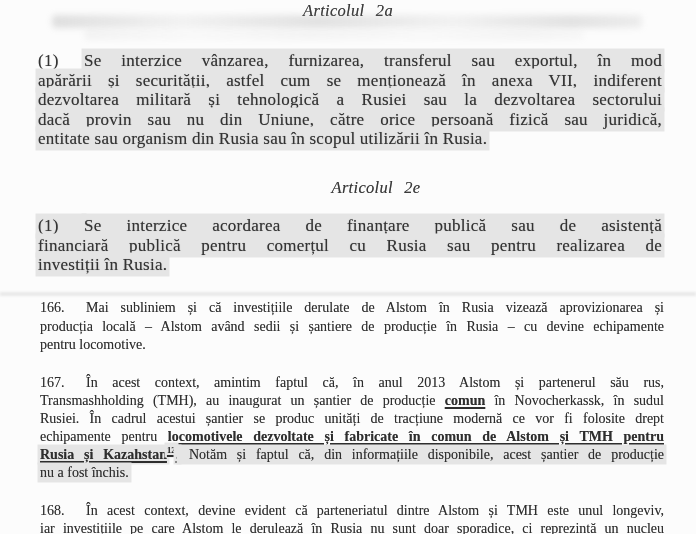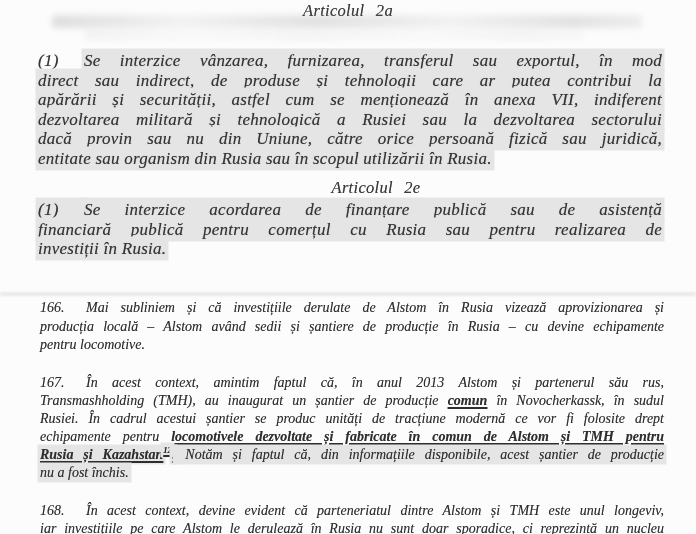--- a/index.html
+++ b/index.html
@@ -48,33 +48,32 @@
     background: #e9e9e9;
     filter: blur(1.2px);
   }
 
   
   .para { position: absolute; }
   .line {
     text-align: justify;
     text-align-last: justify;
     white-space: normal;
-    font-style: italic;
   }
   .line.last { text-align-last: left; }
 
   .quote-para {
     left: 38px; width: 624px;
     font-size: 17px; line-height: 19.6px;
     letter-spacing: 0.25px;
     color: #343434;
     text-shadow: 0 0 0.7px rgba(52,52,52,0.5);
   }
   #para-2a { top: 51px; }
-  #para-2e { top: 200px; }
+  #para-2e { top: 216px; }
 
   .body-para {
     left: 40px; width: 624px;
     font-size: 14px; line-height: 18px;
     color: #2e2e2e;
     text-shadow: 0 0 0.5px rgba(46,46,46,0.45);
   }
   #para-166 { top: 299px; line-height: 18.6px; }
   #para-167 { top: 374px; }
   #para-168 { top: 502px; }
@@ -103,21 +102,20 @@
 
 <div id="page">
 
   <div class="article-heading" id="heading-2a">Articolul 2a</div>
 
   <div class="ghost" id="ghost-strip-1"></div>
   <div class="ghost" id="ghost-strip-2"></div>
 
   <div class="para quote-para" id="para-2a">
       <div class="line"><span class="num">(1)</span><span class="hl">Se interzice vânzarea, furnizarea, transferul sau exportul, în mod</span></div>
-      <div class="line"><span class="hl">direct sau indirect, de produse și tehnologii care ar putea contribui la</span></div>
       <div class="line"><span class="hl">apărării și securității, astfel cum se menționează în anexa VII, indiferent</span></div>
       <div class="line"><span class="hl">dezvoltarea militară și tehnologică a Rusiei sau la dezvoltarea sectorului</span></div>
       <div class="line"><span class="hl">dacă provin sau nu din Uniune, către orice persoană fizică sau juridică,</span></div>
       <div class="line last"><span class="hl">entitate sau organism din Rusia sau în scopul utilizării în Rusia.</span></div>
     </div>
 
   <div class="article-heading" id="heading-2e">Articolul 2e</div>
 
   <div class="para quote-para" id="para-2e">
       <div class="line"><span class="num hl">(1)</span><span class="hl">Se interzice acordarea de finanțare publică sau de asistență</span></div>

